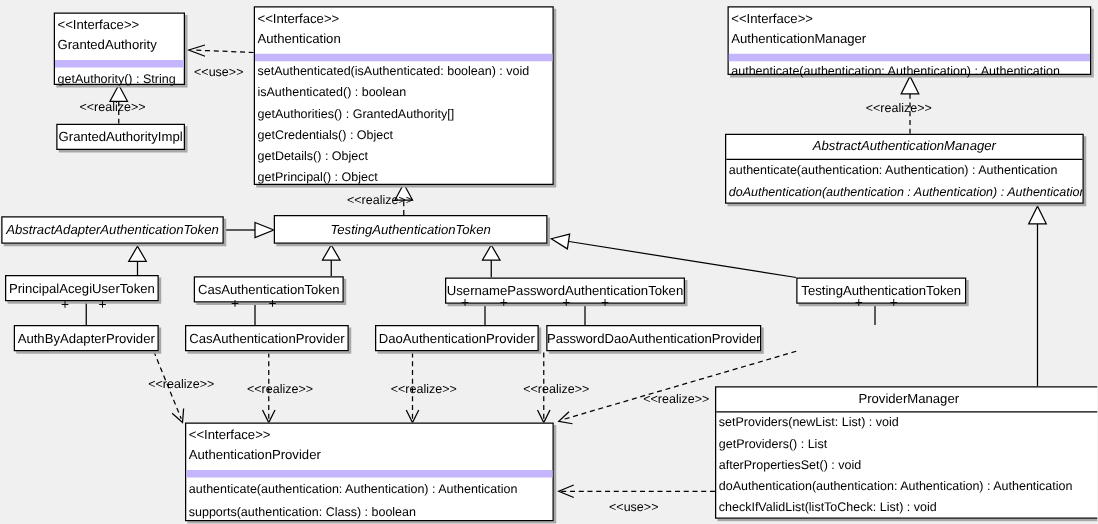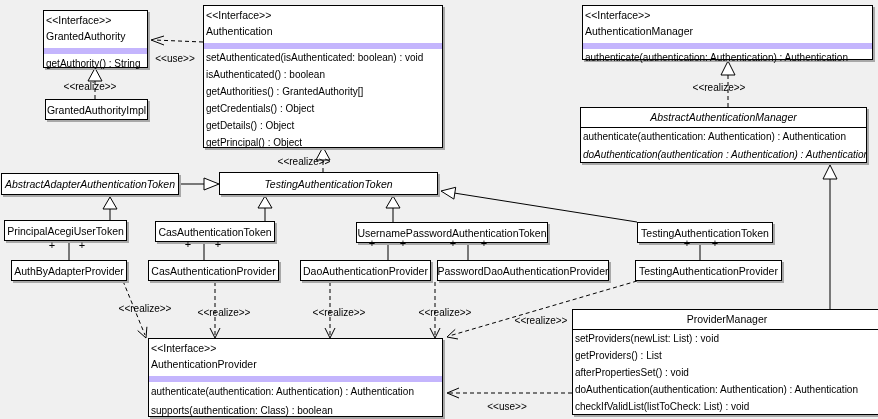--- a/index.html
+++ b/index.html
@@ -149,23 +149,20 @@
   </div>
   <div class="box simple" style="left:148px;top:260px;width:131px;height:21px;">
     <span>CasAuthenticationProvider</span>
   </div>
   <div class="box simple" style="left:300px;top:260px;width:131px;height:21px;">
     <span>DaoAuthenticationProvider</span>
   </div>
   <div class="box simple" style="left:437px;top:260px;width:172px;height:21px;">
     <span>PasswordDaoAuthenticationProvider</span>
   </div>
-  <div class="box simple" style="left:635px;top:260px;width:147px;height:21px;">
-    <span>TestingAuthenticationProvider</span>
-  </div>
 
   <div class="box lh19" style="left:148px;top:338px;width:295px;height:79px;">
     <div class="hdr">
       <div class="stereo">&lt;&lt;Interface&gt;&gt;</div>
       <div class="cname">AuthenticationProvider</div>
     </div>
     <div class="mrow">authenticate(authentication: Authentication) : Authentication</div>
     <div class="mrow">supports(authentication: Class) : boolean</div>
   </div>
 

